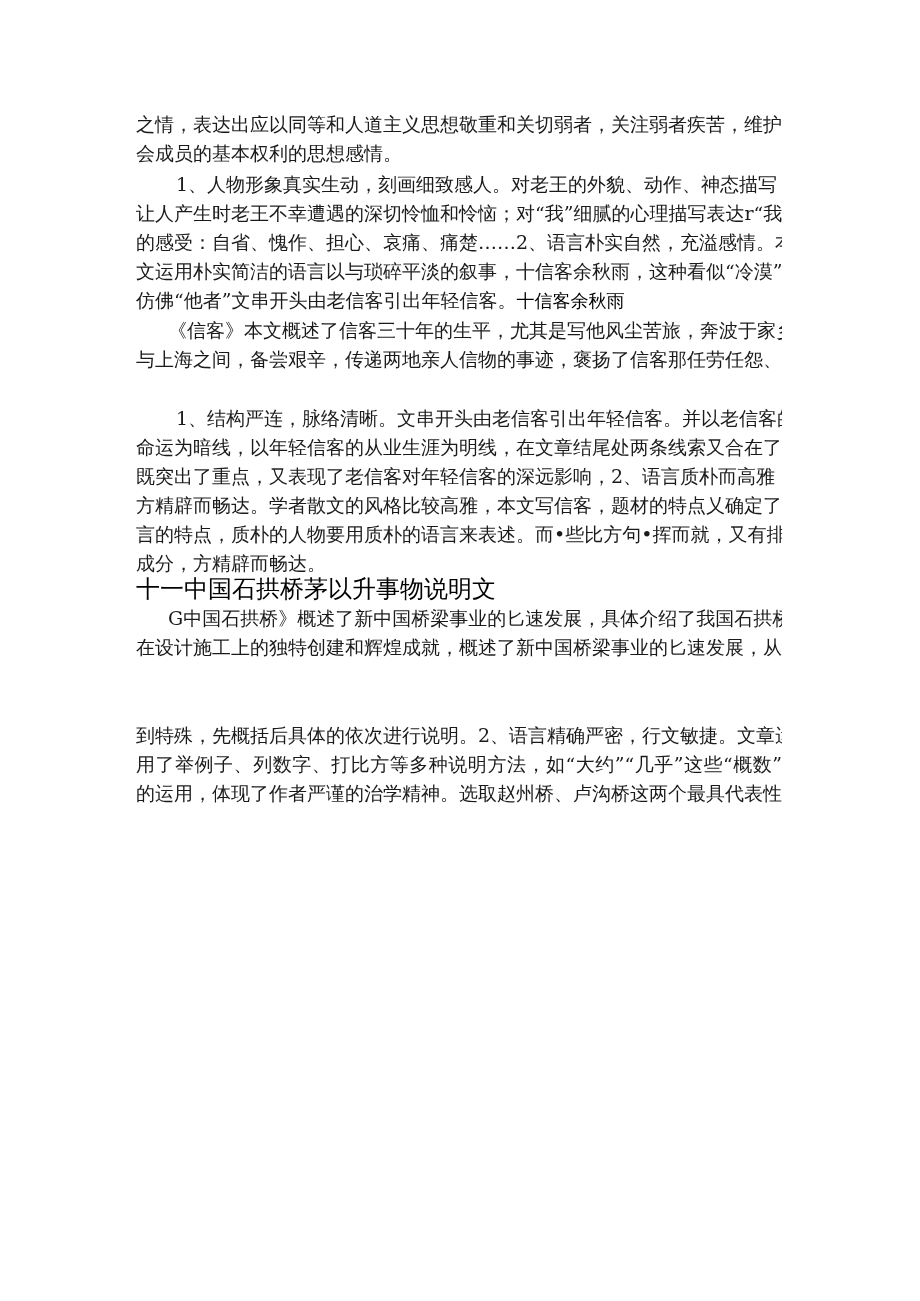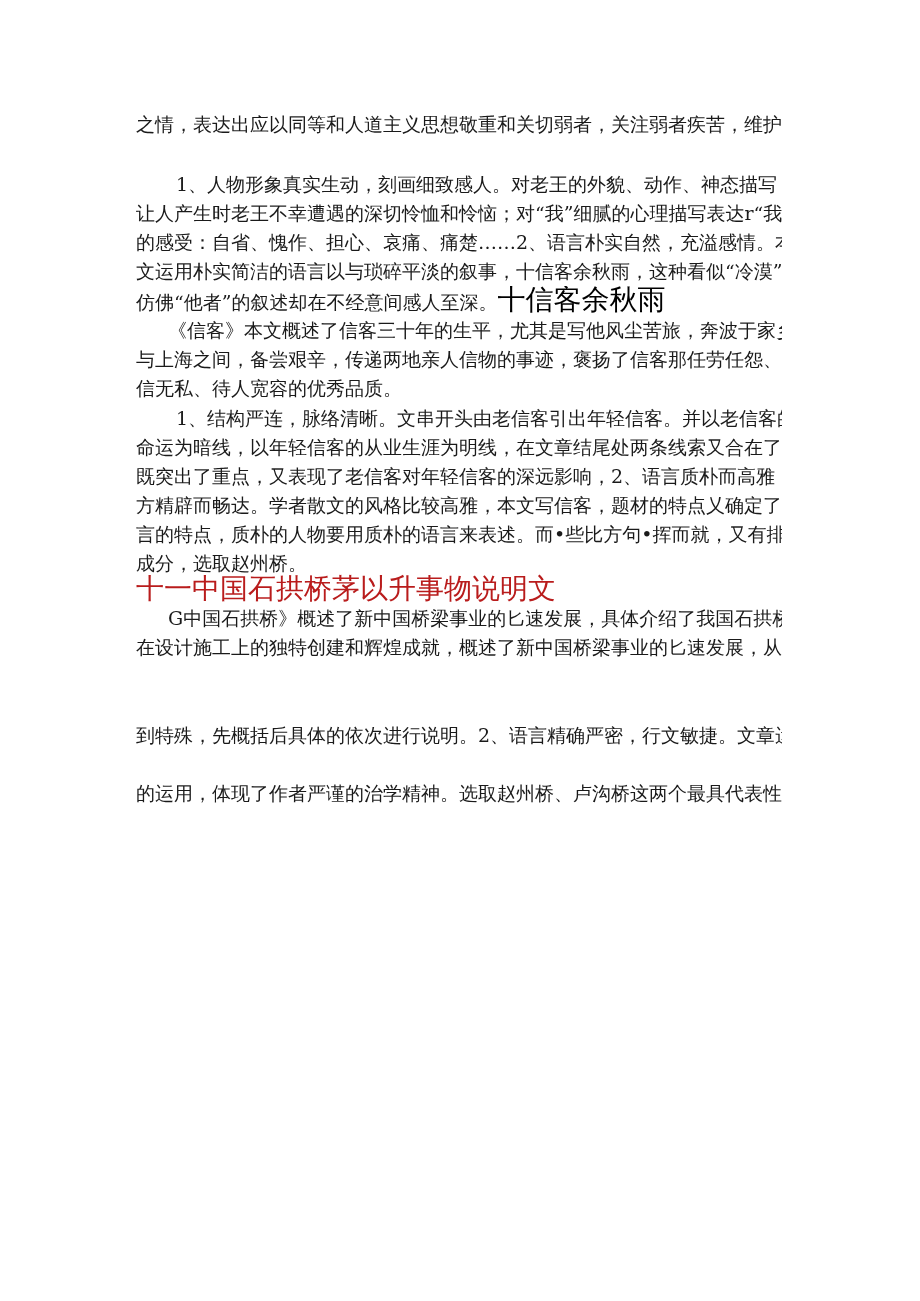--- a/index.html
+++ b/index.html
@@ -21,53 +21,54 @@
   }
   .line.last { text-align-last: left; }
   .line.indent { padding-left: 40px; width: 606px; }
   .line.indent-s { padding-left: 32px; width: 614px; }
   .heading {
     position: absolute;
     left: 136px;
     height: 30px;
     line-height: 30px;
     font-family: "DejaVu Sans", "Liberation Sans", sans-serif;
-    font-size: 28px;
-    color: #b91c1c;
+    font-size: 24px;
+    color: #000000;
     white-space: nowrap;
   }
   .inline-heading {
     font-family: "DejaVu Sans", "Liberation Sans", sans-serif;
-    font-size: 28px;
+    font-size: 18px;
     color: #000000;
   }
 </style>
 </head>
 <body>
 
 <div class="page">
 
   <div class="line" style="top:110px">之情，表达出应以同等和人道主义思想敬重和关切弱者，关注弱者疾苦，维护社</div>
+  <div class="line last" style="top:139px">会成员的基本权利的思想感情。</div>
   <div class="line indent" style="top:170px">1、人物形象真实生动，刻画细致感人。对老王的外貌、动作、神态描写，</div>
   <div class="line" style="top:199px">让人产生时老王不幸遭遇的深切怜恤和怜恼；对“我”细腻的心理描写表达r“我”</div>
   <div class="line" style="top:228px">的感受：自省、愧作、担心、哀痛、痛楚……2、语言朴实自然，充溢感情。本</div>
   <div class="line" style="top:257px">文运用朴实简洁的语言以与琐碎平淡的叙事，十信客余秋雨，这种看似“冷漠”</div>
   <div class="line last" style="top:286px">
-    <span>仿佛“他者”的叙述却在不经意间感人至深。</span><span class="inline-heading">十信客余秋雨</span>
+    <span>仿佛“他者”文串开头由老信客引出年轻信客。</span><span class="inline-heading">十信客余秋雨</span>
   </div>
 
   <div class="line indent-s" style="top:316px">《信客》本文概述了信客三十年的生平，尤其是写他风尘苦旅，奔波于家乡</div>
   <div class="line" style="top:345px">与上海之间，备尝艰辛，传递两地亲人信物的事迹，褒扬了信客那任劳任怨、诚</div>
-  <div class="line last" style="top:374px">信无私、待人宽容的优秀品质。</div>
   <div class="line indent" style="top:404px">1、结构严连，脉络清晰。文串开头由老信客引出年轻信客。并以老信客的</div>
   <div class="line" style="top:433px">命运为暗线，以年轻信客的从业生涯为明线，在文章结尾处两条线索又合在了·起，</div>
   <div class="line" style="top:462px">既突出了重点，又表现了老信客对年轻信客的深远影响，2、语言质朴而高雅，比</div>
   <div class="line" style="top:491px">方精辟而畅达。学者散文的风格比较高雅，本文写信客，题材的特点乂确定了语</div>
   <div class="line" style="top:520px">言的特点，质朴的人物要用质朴的语言来表述。而•些比方句•挥而就，又有排比</div>
-  <div class="line last" style="top:549px">成分，选取赵州桥。</div>
+  <div class="line last" style="top:549px">成分，方精辟而畅达。</div>
 
   <div class="heading" style="top:574px">十一中国石拱桥茅以升事物说明文</div>
 
   <div class="line indent-s" style="top:604px">G中国石拱桥》概述了新中国桥梁事业的匕速发展，具体介绍了我国石拱桥</div>
   <div class="line" style="top:633px">在设计施工上的独特创建和辉煌成就，概述了新中国桥梁事业的匕速发展，从而</div>
   <div class="line" style="top:721px">到特殊，先概括后具体的依次进行说明。2、语言精确严密，行文敏捷。文章运</div>
+  <div class="line" style="top:750px">用了举例子、列数字、打比方等多种说明方法，如“大约”“几乎”这些“概数”</div>
   <div class="line" style="top:779px">的运用，体现了作者严谨的治学精神。选取赵州桥、卢沟桥这两个最具代表性的</div>
 </div>
 
 </body></html>

